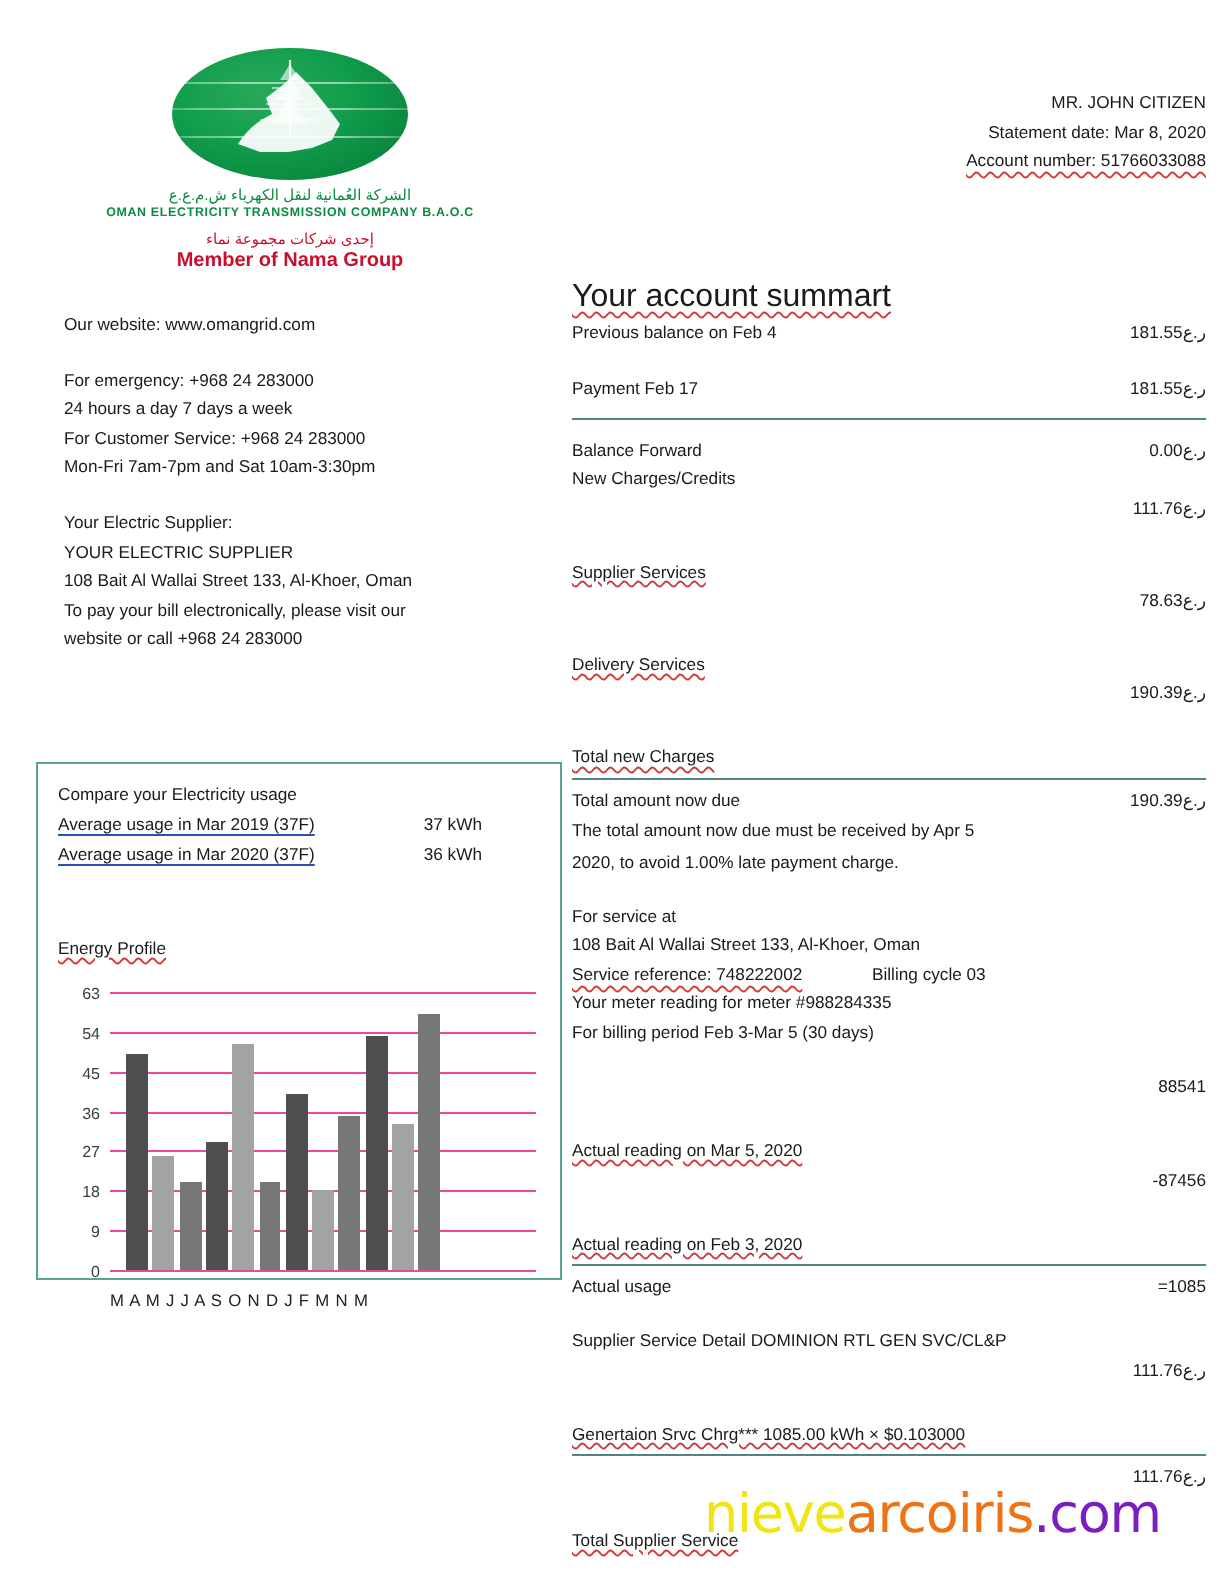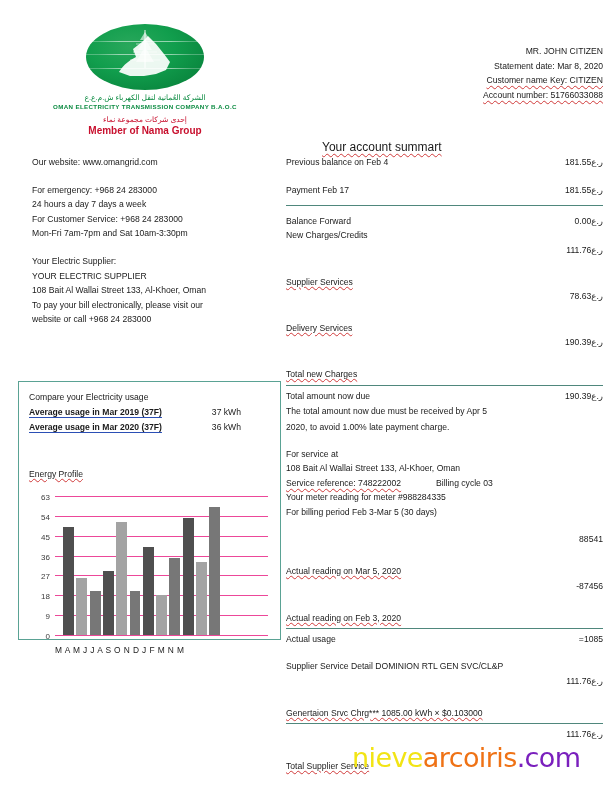--- a/index.html
+++ b/index.html
@@ -79,29 +79,28 @@
             text-underline-offset: 1.5px; }
 
   
   .summary {
     position: absolute;
     left: 286px; top: 140px;
     width: 317px;
     font-size: 8.6px;
   }
   .sum-title {
-    font-size: 12px;
+    font-size: 16px;
     padding-bottom: 1px;
     text-decoration: underline;
     text-decoration-color: #d03a3a;
     text-decoration-style: wavy;
     text-decoration-thickness: .7px;
     text-underline-offset: 2px;
     display: inline-block;
-    margin-left: 36px;
   }
   .row {
     display: flex; justify-content: space-between;
     align-items: flex-start;
     line-height: 14.4px;
   }
   .row .lbl { white-space: nowrap; }
   .row .val { white-space: nowrap; text-align: right; }
   .row.spaced { margin-top: 14px; }
   .hr-green { border: 0; border-top: 1px solid #4f877c; margin: 7px 0 8px 0; }
@@ -125,21 +124,21 @@
     width: 263px; height: 259px;
     border: 1.2px solid #5aa294;
     padding: 8px 10px 0 10px;
   }
   .usage-head { font-size: 8.6px; line-height: 15px; }
   .usage-line { display: flex; }
   .usage-line .a { width: 150px; }
   .usage-line .b { width: 62px; text-align: right; }
   .u-blue {
     text-decoration: underline; text-decoration-color: #2b4fb5;
-    text-underline-offset: 1.5px; text-decoration-thickness: .7px; font-weight: bold;
+    text-underline-offset: 1.5px; text-decoration-thickness: .7px;
   }
 
   
   .chart-wrap {
     position: relative;
     margin-top: 10px;
     width: 243px; height: 175px;
   }
   .chart-plot {
     position: absolute;
@@ -225,21 +224,20 @@
     <div>Your Electric Supplier:</div>
     <div>YOUR ELECTRIC SUPPLIER</div>
     <div>108 Bait Al Wallai Street 133, Al-Khoer, Oman</div>
     <div>To pay your bill electronically, please visit our</div>
     <div>website or call +968 24 283000</div>
   </div>
 
   <div class="cust-head">
     <div>MR. JOHN CITIZEN</div>
     <div>Statement date: Mar 8, 2020</div>
-    <div class="u-wavy">Customer name Key: CITIZEN</div>
     <div class="u-wavy">Account number: 51766033088</div>
   </div>
 
   <div class="summary">
     <div class="sum-title">Your account summart</div>
 
     <div class="row">
       <span class="lbl">Previous balance on Feb 4</span>
       <span class="val">181.55ر.ع</span>
     </div>

